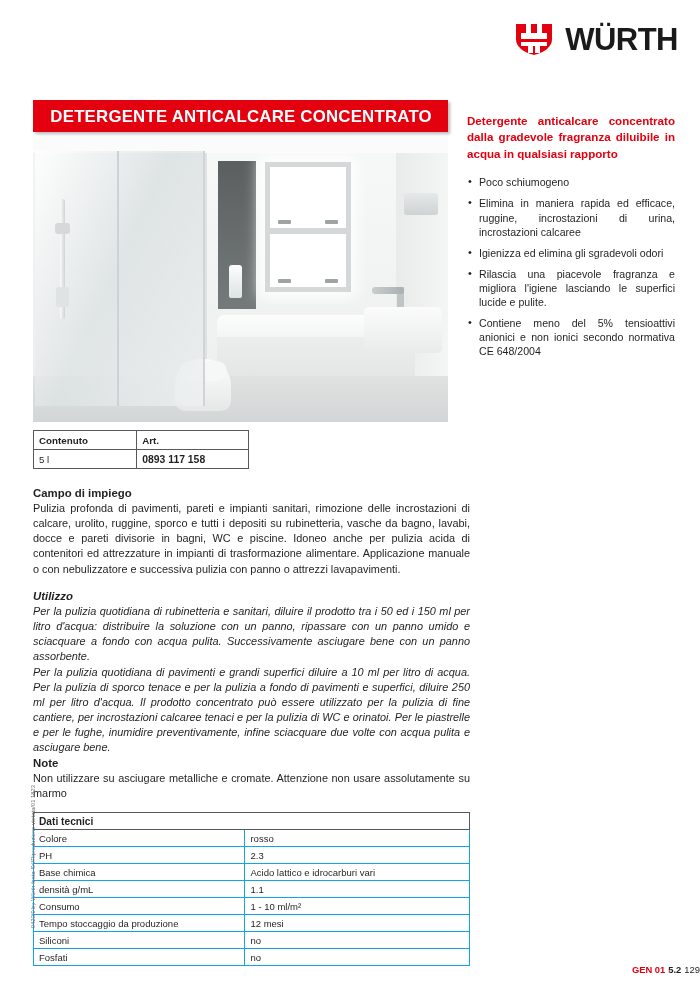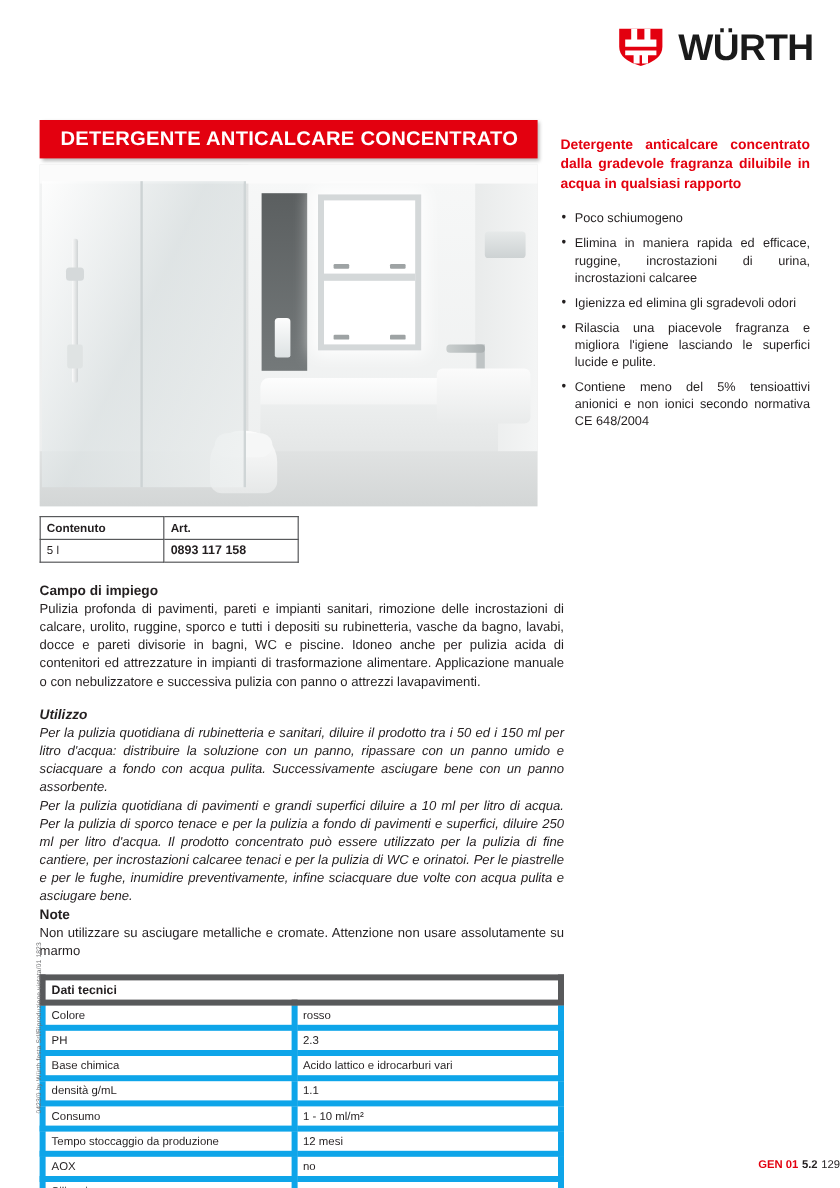--- a/index.html
+++ b/index.html
@@ -198,21 +198,21 @@
   #sec-campo { top:487px; }
   #sec-utilizzo { top:590px;font-style:italic; }
   #sec-note { top:757px; }
 
   
   .dati-table {
     position:absolute; left:33px; top:812px; width:437px;
     border-collapse:collapse; font-size:9.5px;
   }
   .dati-table td {
-    border:5px solid #0ea5e9; padding:2.5px 5px; height:11px; color:#231f20;
+    border:1px solid #0ea5e9; padding:2.5px 5px; height:11px; color:#231f20;
   }
   .dati-table .title-row td {
     font-weight:bold; font-size:10.2px; border-color:#58595b;
   }
   .dati-table .k { width:48.5%;margin-left:24px; }
 
   
   .footer {
     position:absolute; left:0; right:0; top:964px;
     text-align:right; font-size:9.4px;
@@ -341,24 +341,20 @@
     </tr>
     <tr>
       <td class="k">Consumo</td>
       <td>1 - 10 ml/m²</td>
     </tr>
     <tr>
       <td class="k">Tempo stoccaggio da produzione</td>
       <td>12 mesi</td>
     </tr>
     <tr>
-      <td class="k">AOX</td>
-      <td>no</td>
-    </tr>
-    <tr>
       <td class="k">Siliconi</td>
       <td>no</td>
     </tr>
     <tr>
       <td class="k">Fosfati</td>
       <td>no</td>
     </tr>
   </tbody>
 </table>
 

